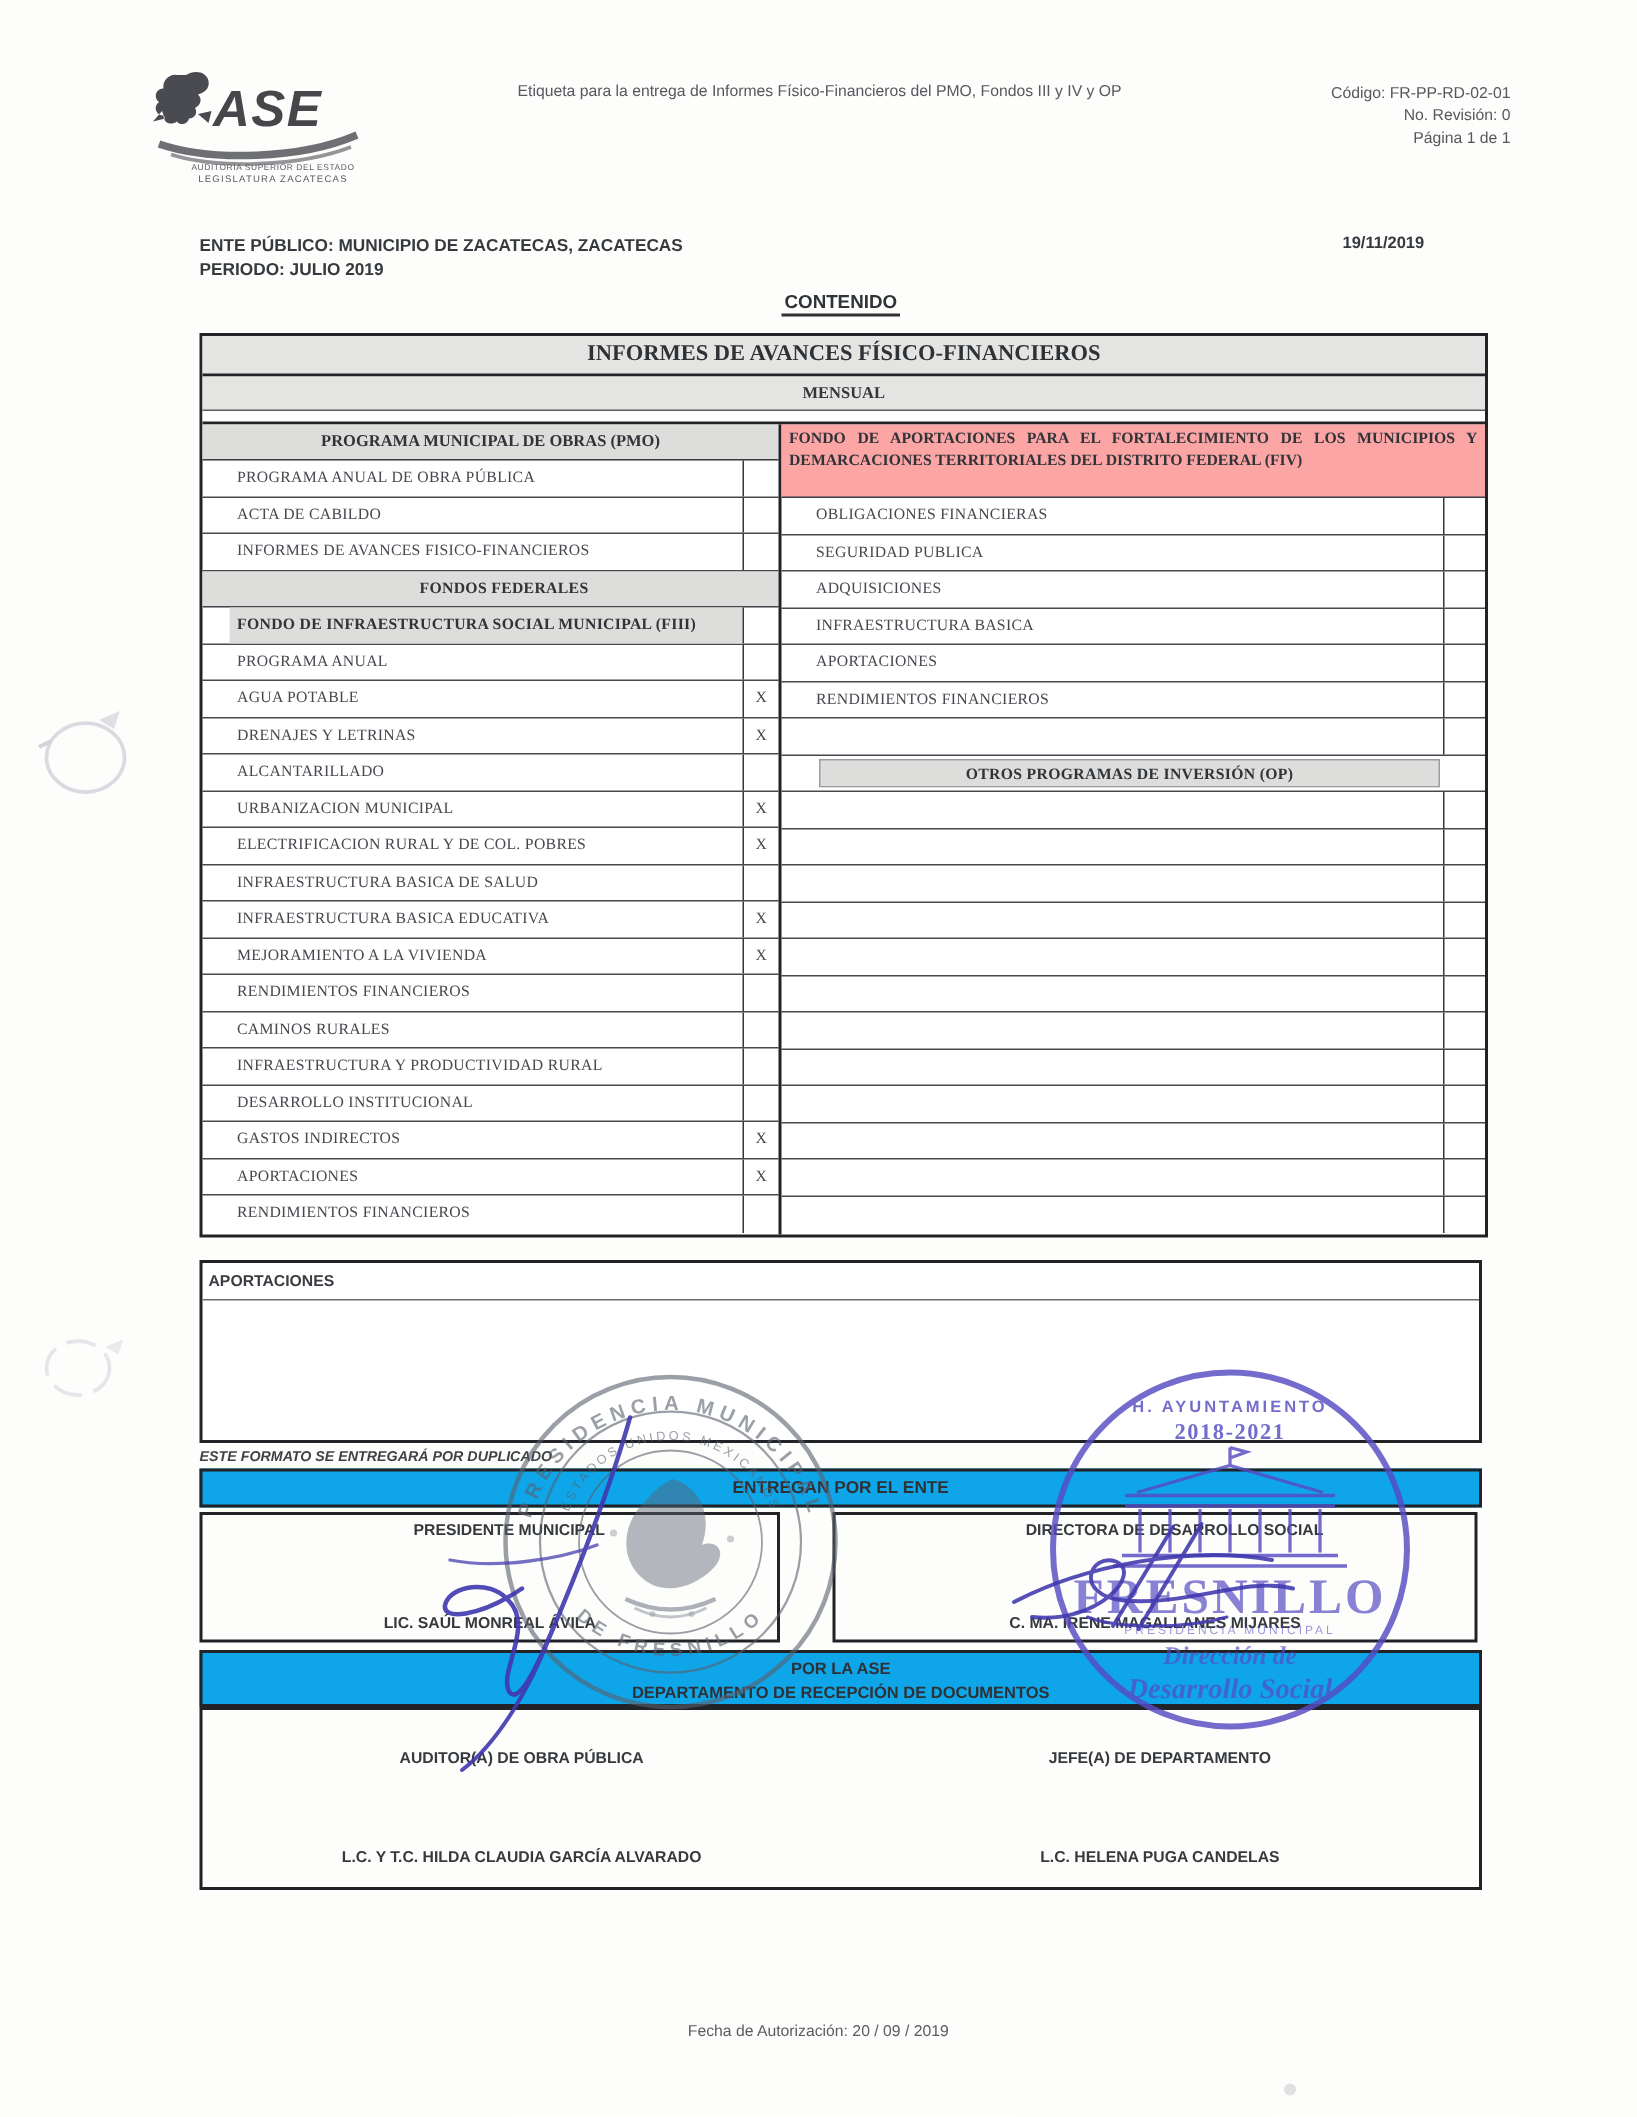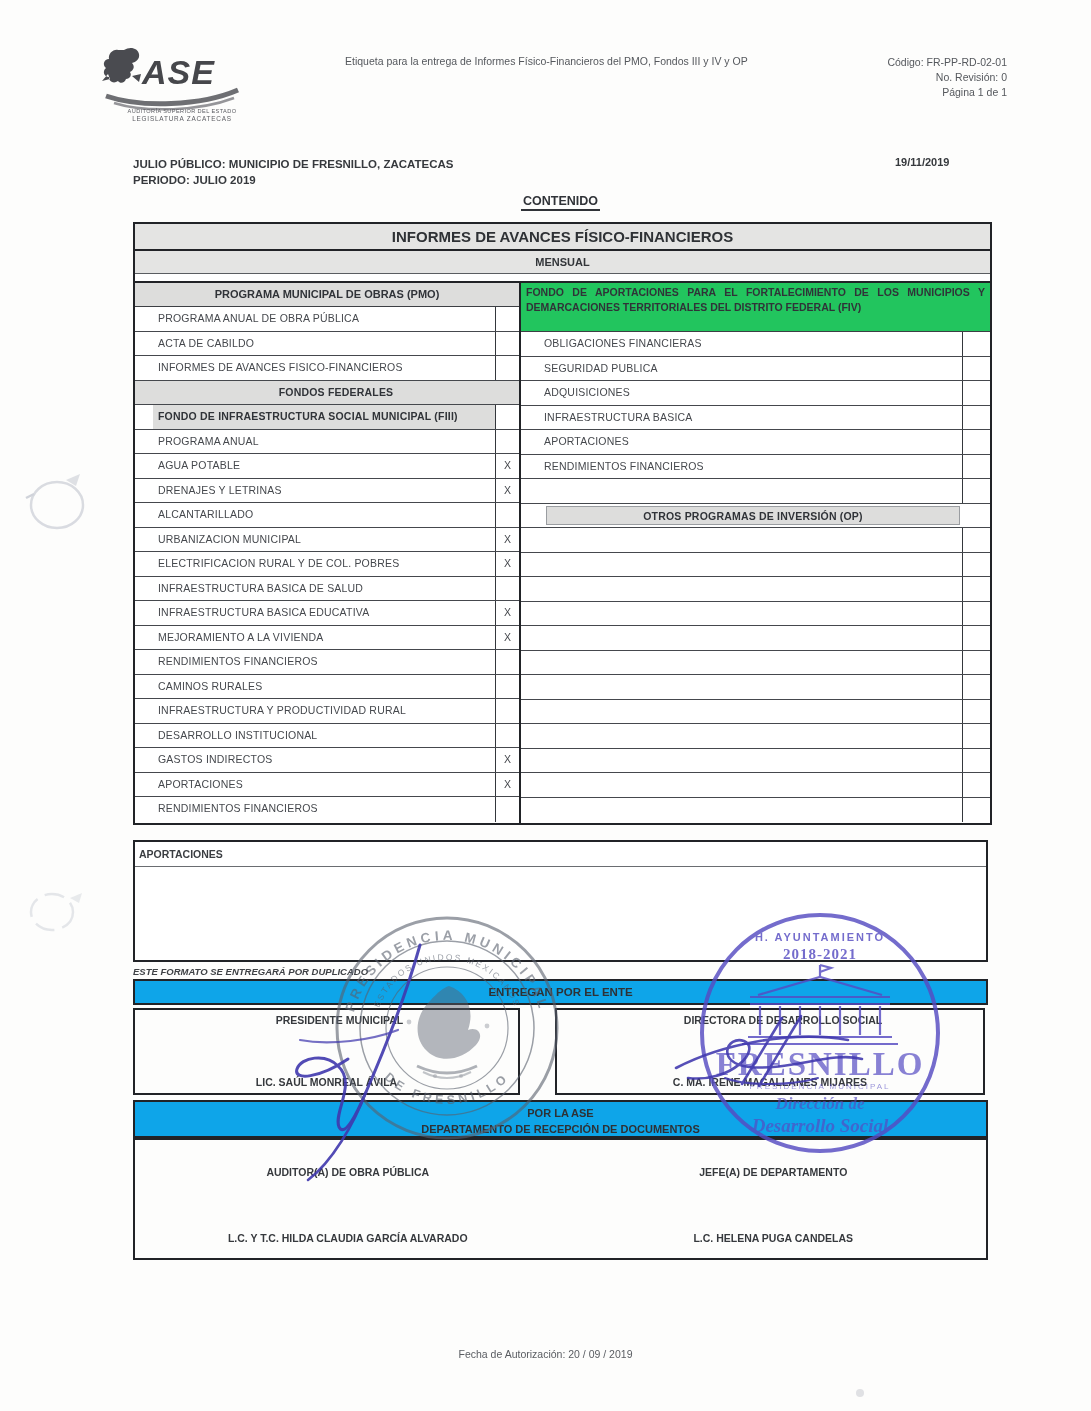--- a/index.html
+++ b/index.html
@@ -9,32 +9,32 @@
   
   #doc-label{left:345px;top:55px;width:470px;font-size:10.5px;color:#55585d;white-space:nowrap;}
   #code-block{right:84px;top:55px;text-align:right;font-size:10.5px;color:#55585d;line-height:15px;}
   
   #meta{left:133px;top:156px;font-size:11.5px;font-weight:bold;color:#36393d;line-height:16px;}
   #meta-date{left:895px;top:156px;font-size:11px;font-weight:bold;color:#36393d;}
   #contenido{left:133px;top:194px;width:855px;text-align:center;font-size:12.5px;font-weight:bold;
              color:#303338;}
   #contenido span{border-bottom:2px solid #303338;padding:0 2px 1px;}
   
-  #main-table{left:133px;top:222px;width:855px;border:2px solid #212327;background:#fff;}
+  #main-table{left:133px;top:222px;width:855px;border:2px solid #212327;background:#fff;font-family:Liberation Serif, serif;}
   .t-title{height:25px;line-height:25px;text-align:center;font-size:15px;font-weight:bold;
            color:#2e3135;background:#e4e4e3;border-bottom:2px solid #212327;}
   .t-sub{height:22px;line-height:22px;text-align:center;font-size:11px;font-weight:bold;
          color:#33363a;background:#e4e4e3;border-bottom:1px solid #5a5d61;}
   .t-gap{height:7px;background:#fff;border-bottom:2px solid #212327;}
   #cols{display:flex;height:540px;}
   #col-left{width:384px;display:flex;flex-direction:column;}
   #col-right{flex:1;display:flex;flex-direction:column;border-left:2px solid #212327;}
   .col-header{height:23px;line-height:23px;background:#dddddc;font-weight:bold;font-size:11px;
               text-align:center;color:#303338;border-bottom:1px solid #3c3f44;}
-  .col-header-r{height:49px;background:#22c55e;font-weight:bold;font-size:10.5px;color:#303338;
+  .col-header-r{height:49px;background:#fca5a5;font-weight:bold;font-size:10.5px;color:#303338;
               padding:2px 5px 0 5px;line-height:15px;text-align:justify;border-bottom:1px solid #3c3f44;
               box-sizing:border-box;}
   .trow{display:flex;height:24.5px;border-bottom:1px solid #45484d;box-sizing:border-box;flex:none;padding-left:18px;}
   .trow:last-child{border-bottom:none;}
   .tlabel{flex:1;font-size:10.5px;line-height:23px;padding-left:5px;color:#45484d;
           white-space:nowrap;overflow:hidden;letter-spacing:.2px;}
   .tcheck{width:23px;border-left:1.5px solid #34373c;text-align:center;font-size:10.5px;
           line-height:23px;color:#45484d;}
   .tcheck.r{width:27px;}
   .trow.section{background:#dddddc;}
@@ -81,21 +81,21 @@
   </svg>
 
   <div class="abs" id="doc-label">Etiqueta para la entrega de Informes Físico-Financieros del PMO, Fondos III y IV y OP</div>
   <div class="abs" id="code-block">
     <div>Código: FR-PP-RD-02-01</div>
     <div>No. Revisión: 0</div>
     <div>Página 1 de 1</div>
   </div>
 
   <div class="abs" id="meta">
-    <div>JULIO PÚBLICO: MUNICIPIO DE FRESNILLO, ZACATECAS</div>
+    <div>ENTE PÚBLICO: MUNICIPIO DE ZACATECAS, ZACATECAS</div>
     <div>PERIODO: JULIO 2019</div>
   </div>
   <div class="abs" id="meta-date">19/11/2019</div>
   <div class="abs" id="contenido"><span>CONTENIDO</span></div>
 
   <div class="abs" id="main-table">
     <div class="t-title">INFORMES DE AVANCES FÍSICO-FINANCIEROS</div>
     <div class="t-sub">MENSUAL</div>
     <div class="t-gap"></div>
     <div id="cols">

